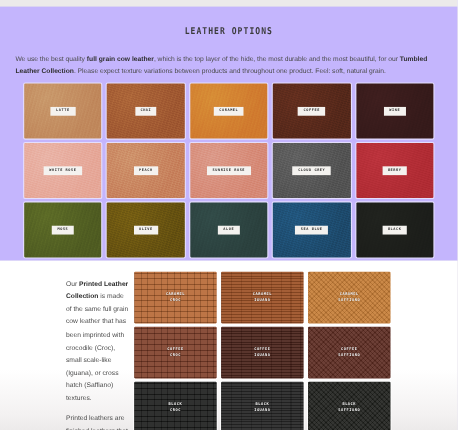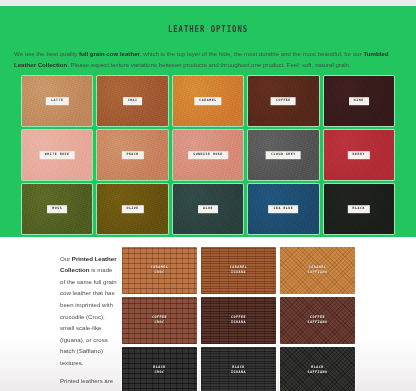--- a/index.html
+++ b/index.html
@@ -7,21 +7,21 @@
     width:416px;height:391px;overflow:hidden;
     background:#eceaea;
     font-family:"Liberation Sans", sans-serif;
     -webkit-font-smoothing:antialiased;
   }
   .page{position:relative;width:416px;height:391px;background:#ebe9e9;}
 
   
   .tumbled-section{
     position:relative;
-    background:#22c55e;
+    background:#c4b5fd;
     padding:0 0 24px 0;
     height:231px;
     box-sizing:border-box;
   }
   .page-title{
     text-align:center;
     font-family:"DejaVu Sans Mono", monospace;
     font-weight:bold;
     font-size:8.5px;
     letter-spacing:1.1px;

